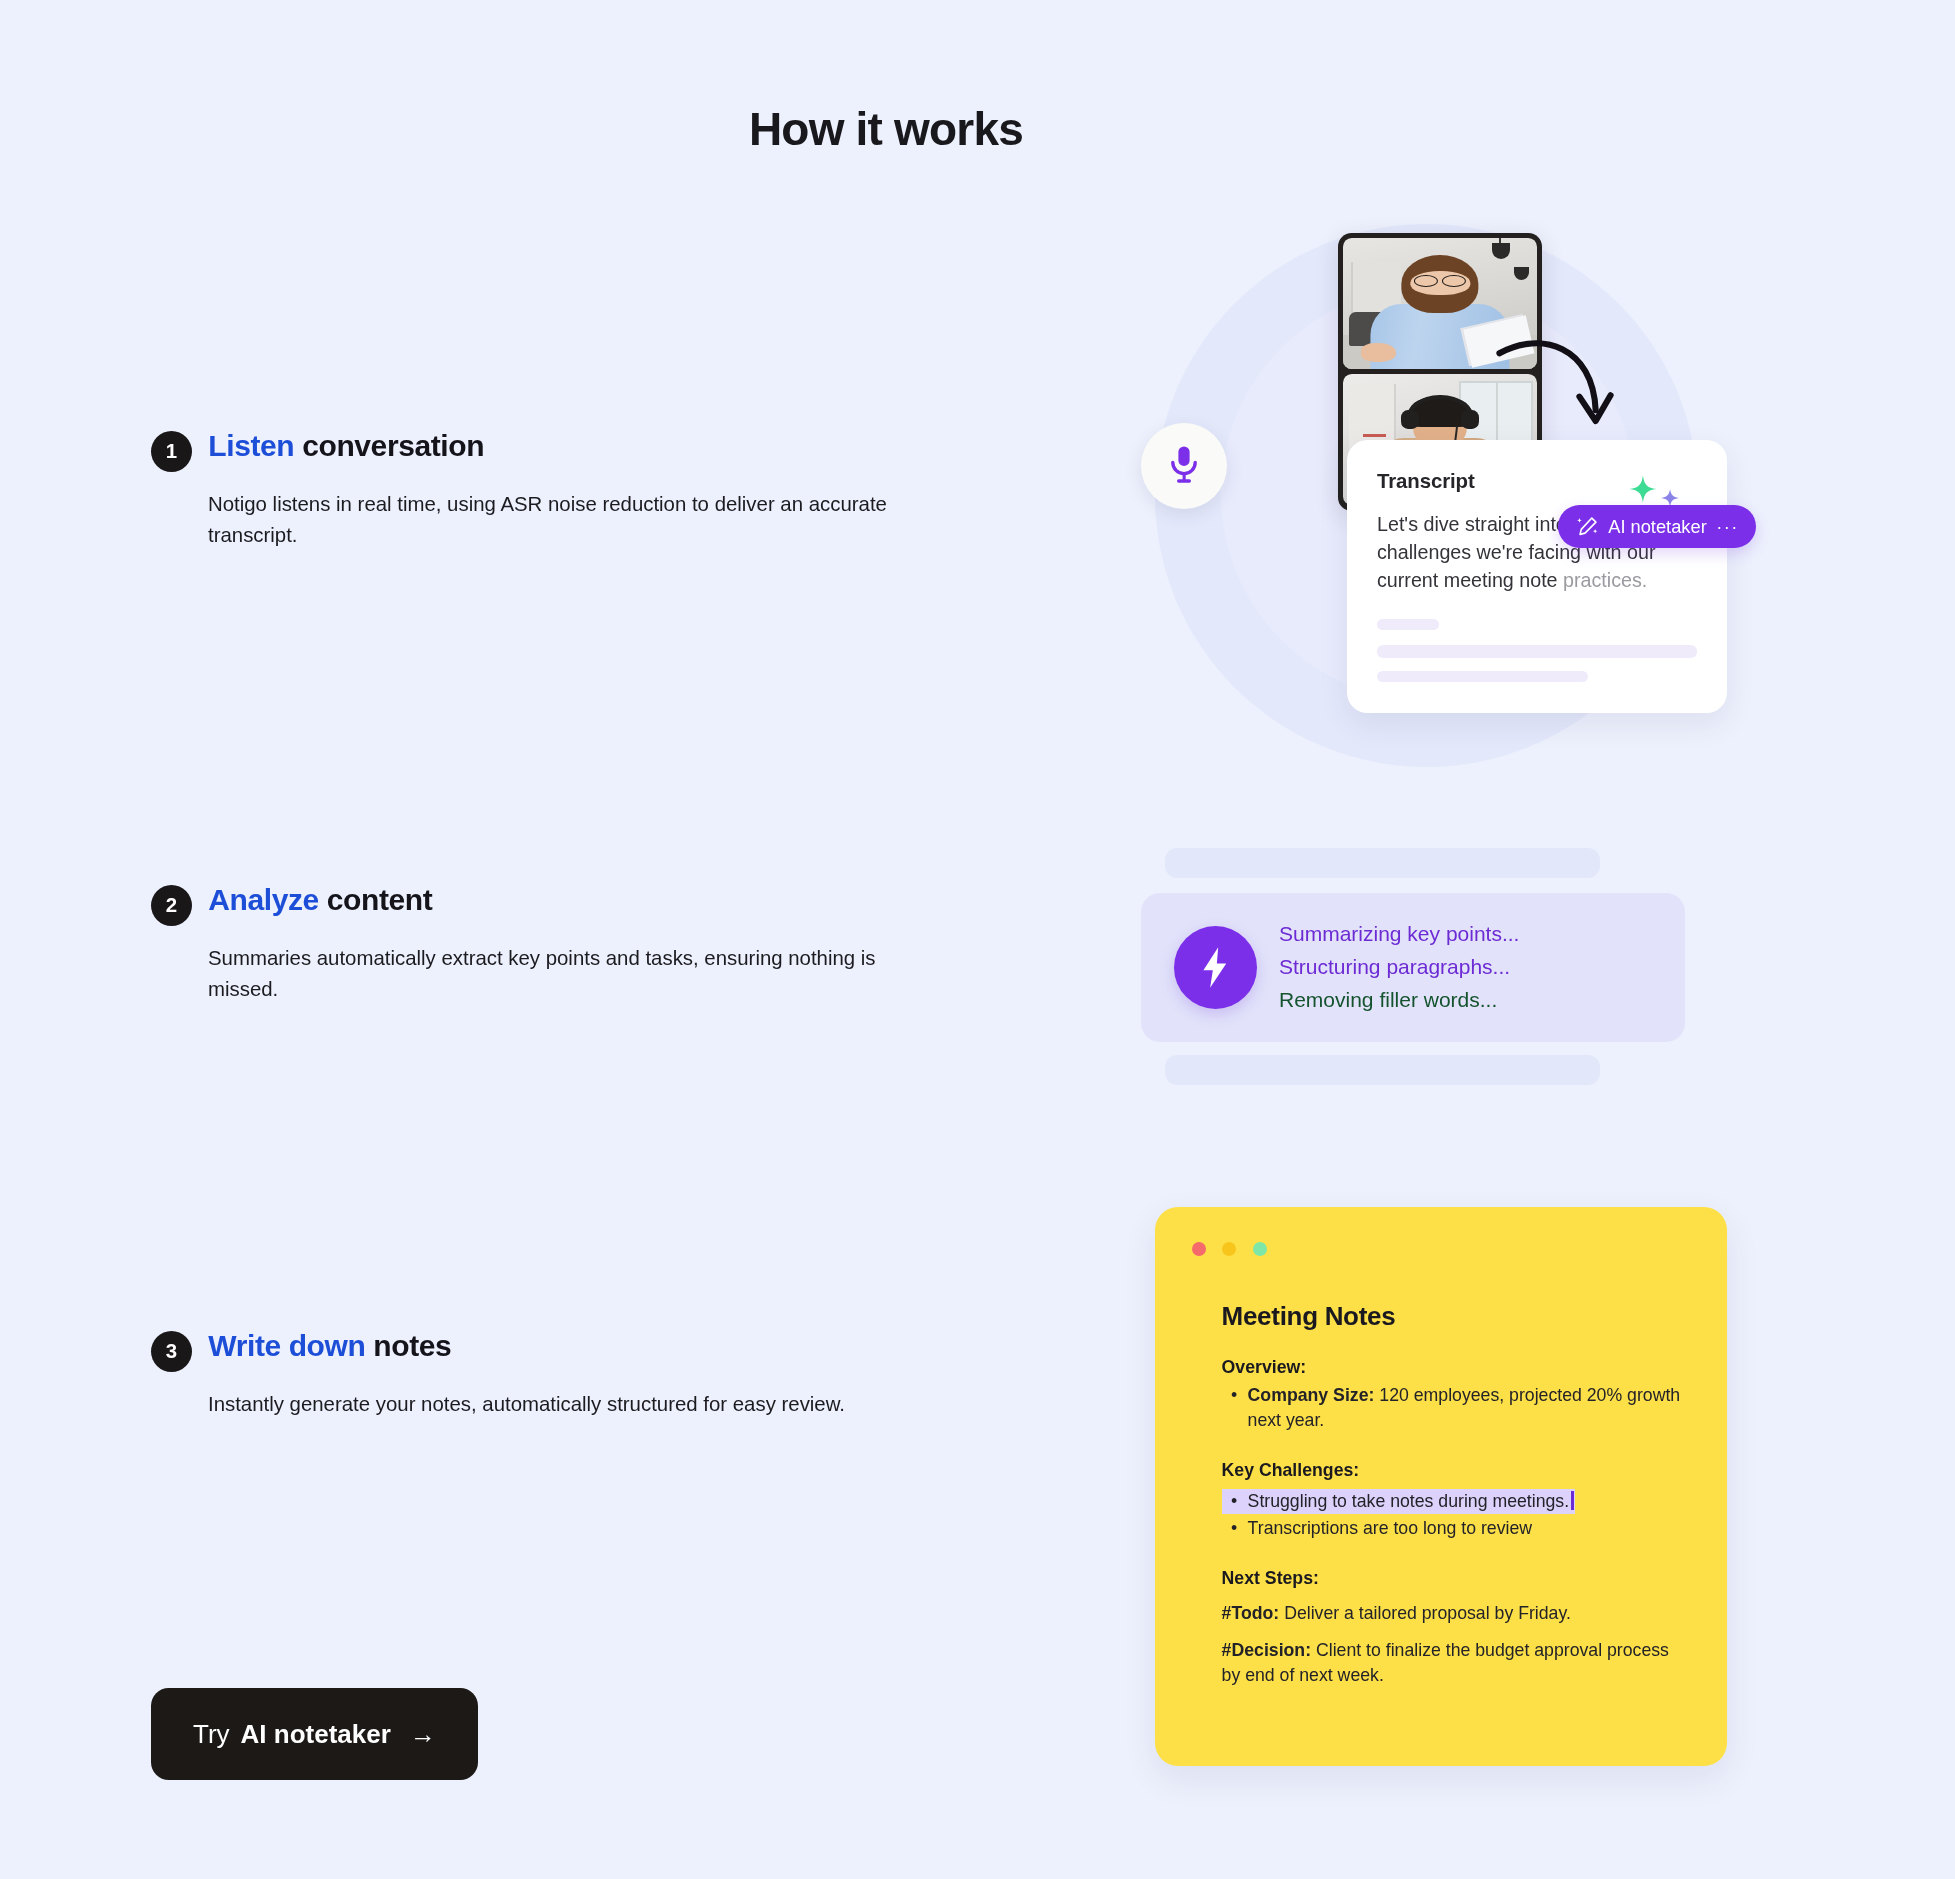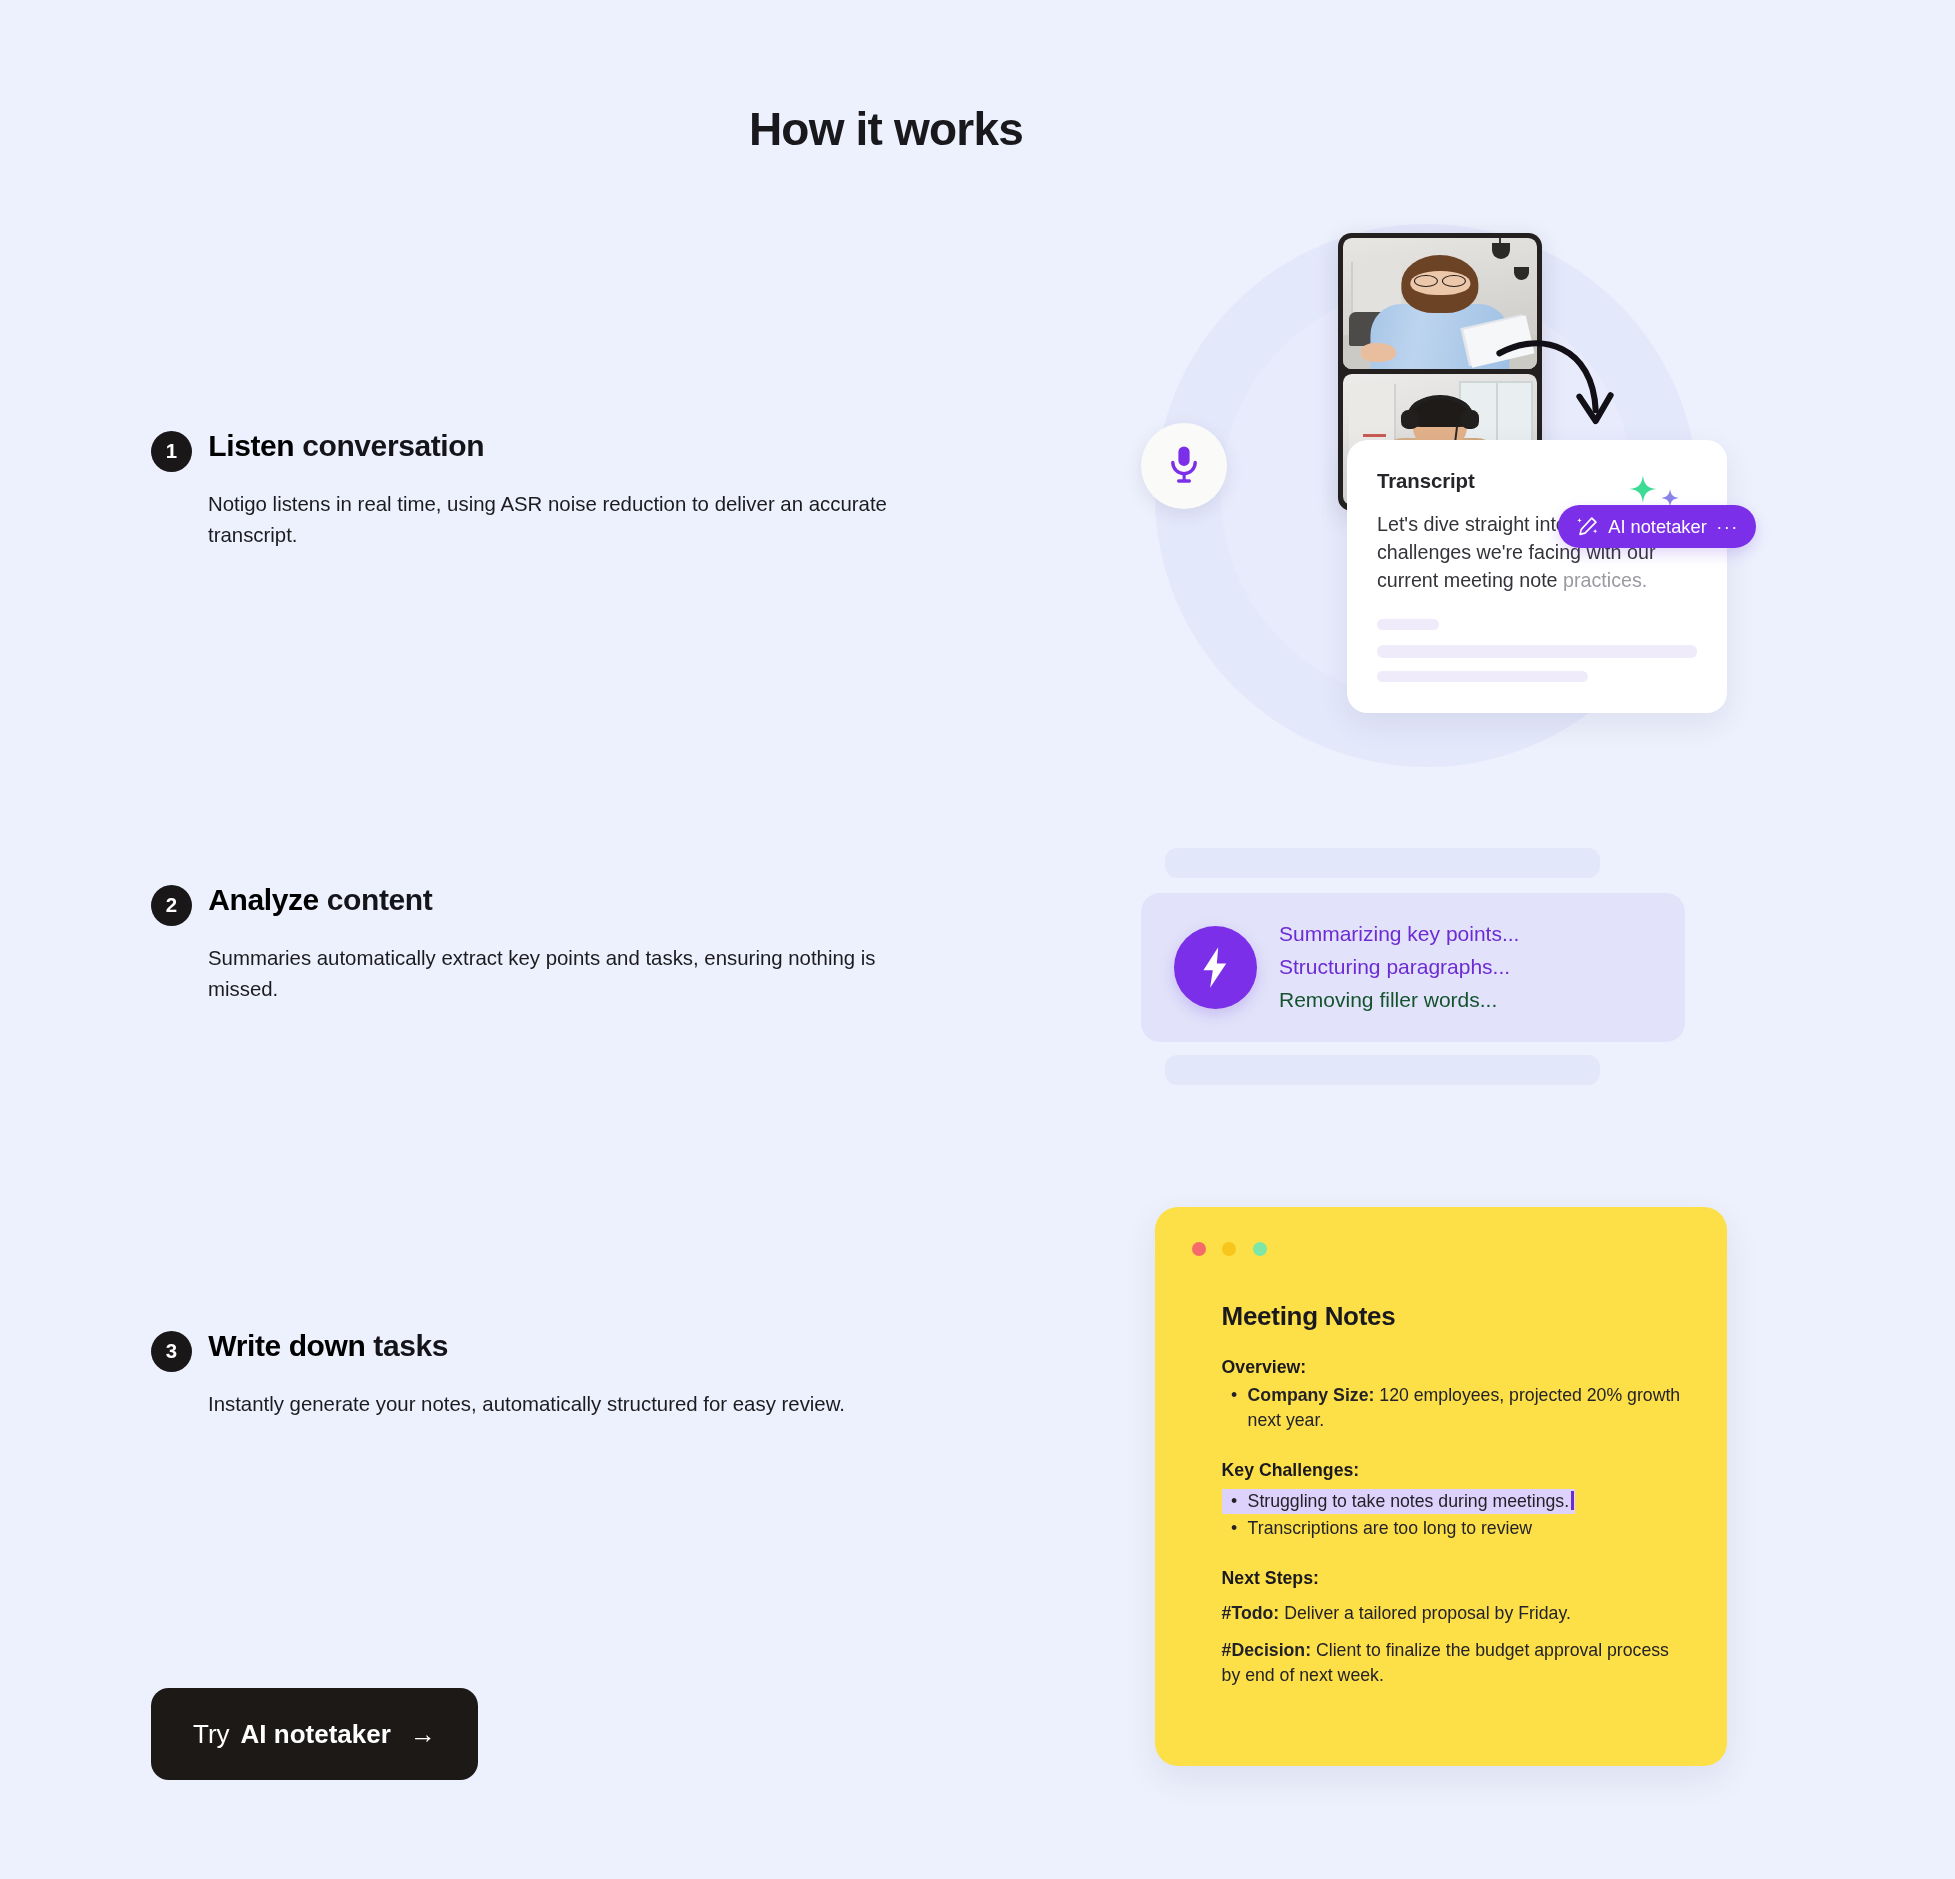--- a/index.html
+++ b/index.html
@@ -47,21 +47,21 @@
     margin-top: 2.7px;
   }
 
   .step-title {
     font-size: 30px;
     font-weight: 700;
     letter-spacing: -0.4px;
     color: #15141A;
     line-height: 1.18;
   }
-  .step-title .accent { color: #000000; }
+  .step-title .accent { color: #1d4ed8; }
 
   .step-desc {
     margin-left: 57px;
     margin-top: 17.7px;
     font-size: 20.4px;
     line-height: 1.52;
     color: #1C1B20;
     max-width: 693px;
   }
 
@@ -329,21 +329,21 @@
     <div class="step-head">
       <div class="step-badge">2</div>
       <h2 class="step-title"><span class="accent">Analyze</span><span> content</span></h2>
     </div>
     <p class="step-desc">Summaries automatically extract key points and tasks, ensuring nothing is missed.</p>
   </div>
 
   <div class="step step-3">
     <div class="step-head">
       <div class="step-badge">3</div>
-      <h2 class="step-title"><span class="accent">Write down</span><span> tasks</span></h2>
+      <h2 class="step-title"><span class="accent">Write down</span><span> notes</span></h2>
     </div>
     <p class="step-desc">Instantly generate your notes, automatically structured for easy review.</p>
   </div>
 
 </div>
 
 <button class="cta">
   <span class="cta-light">Try</span>
   <span class="cta-bold">AI notetaker</span>
   <span class="cta-arrow">→</span>

